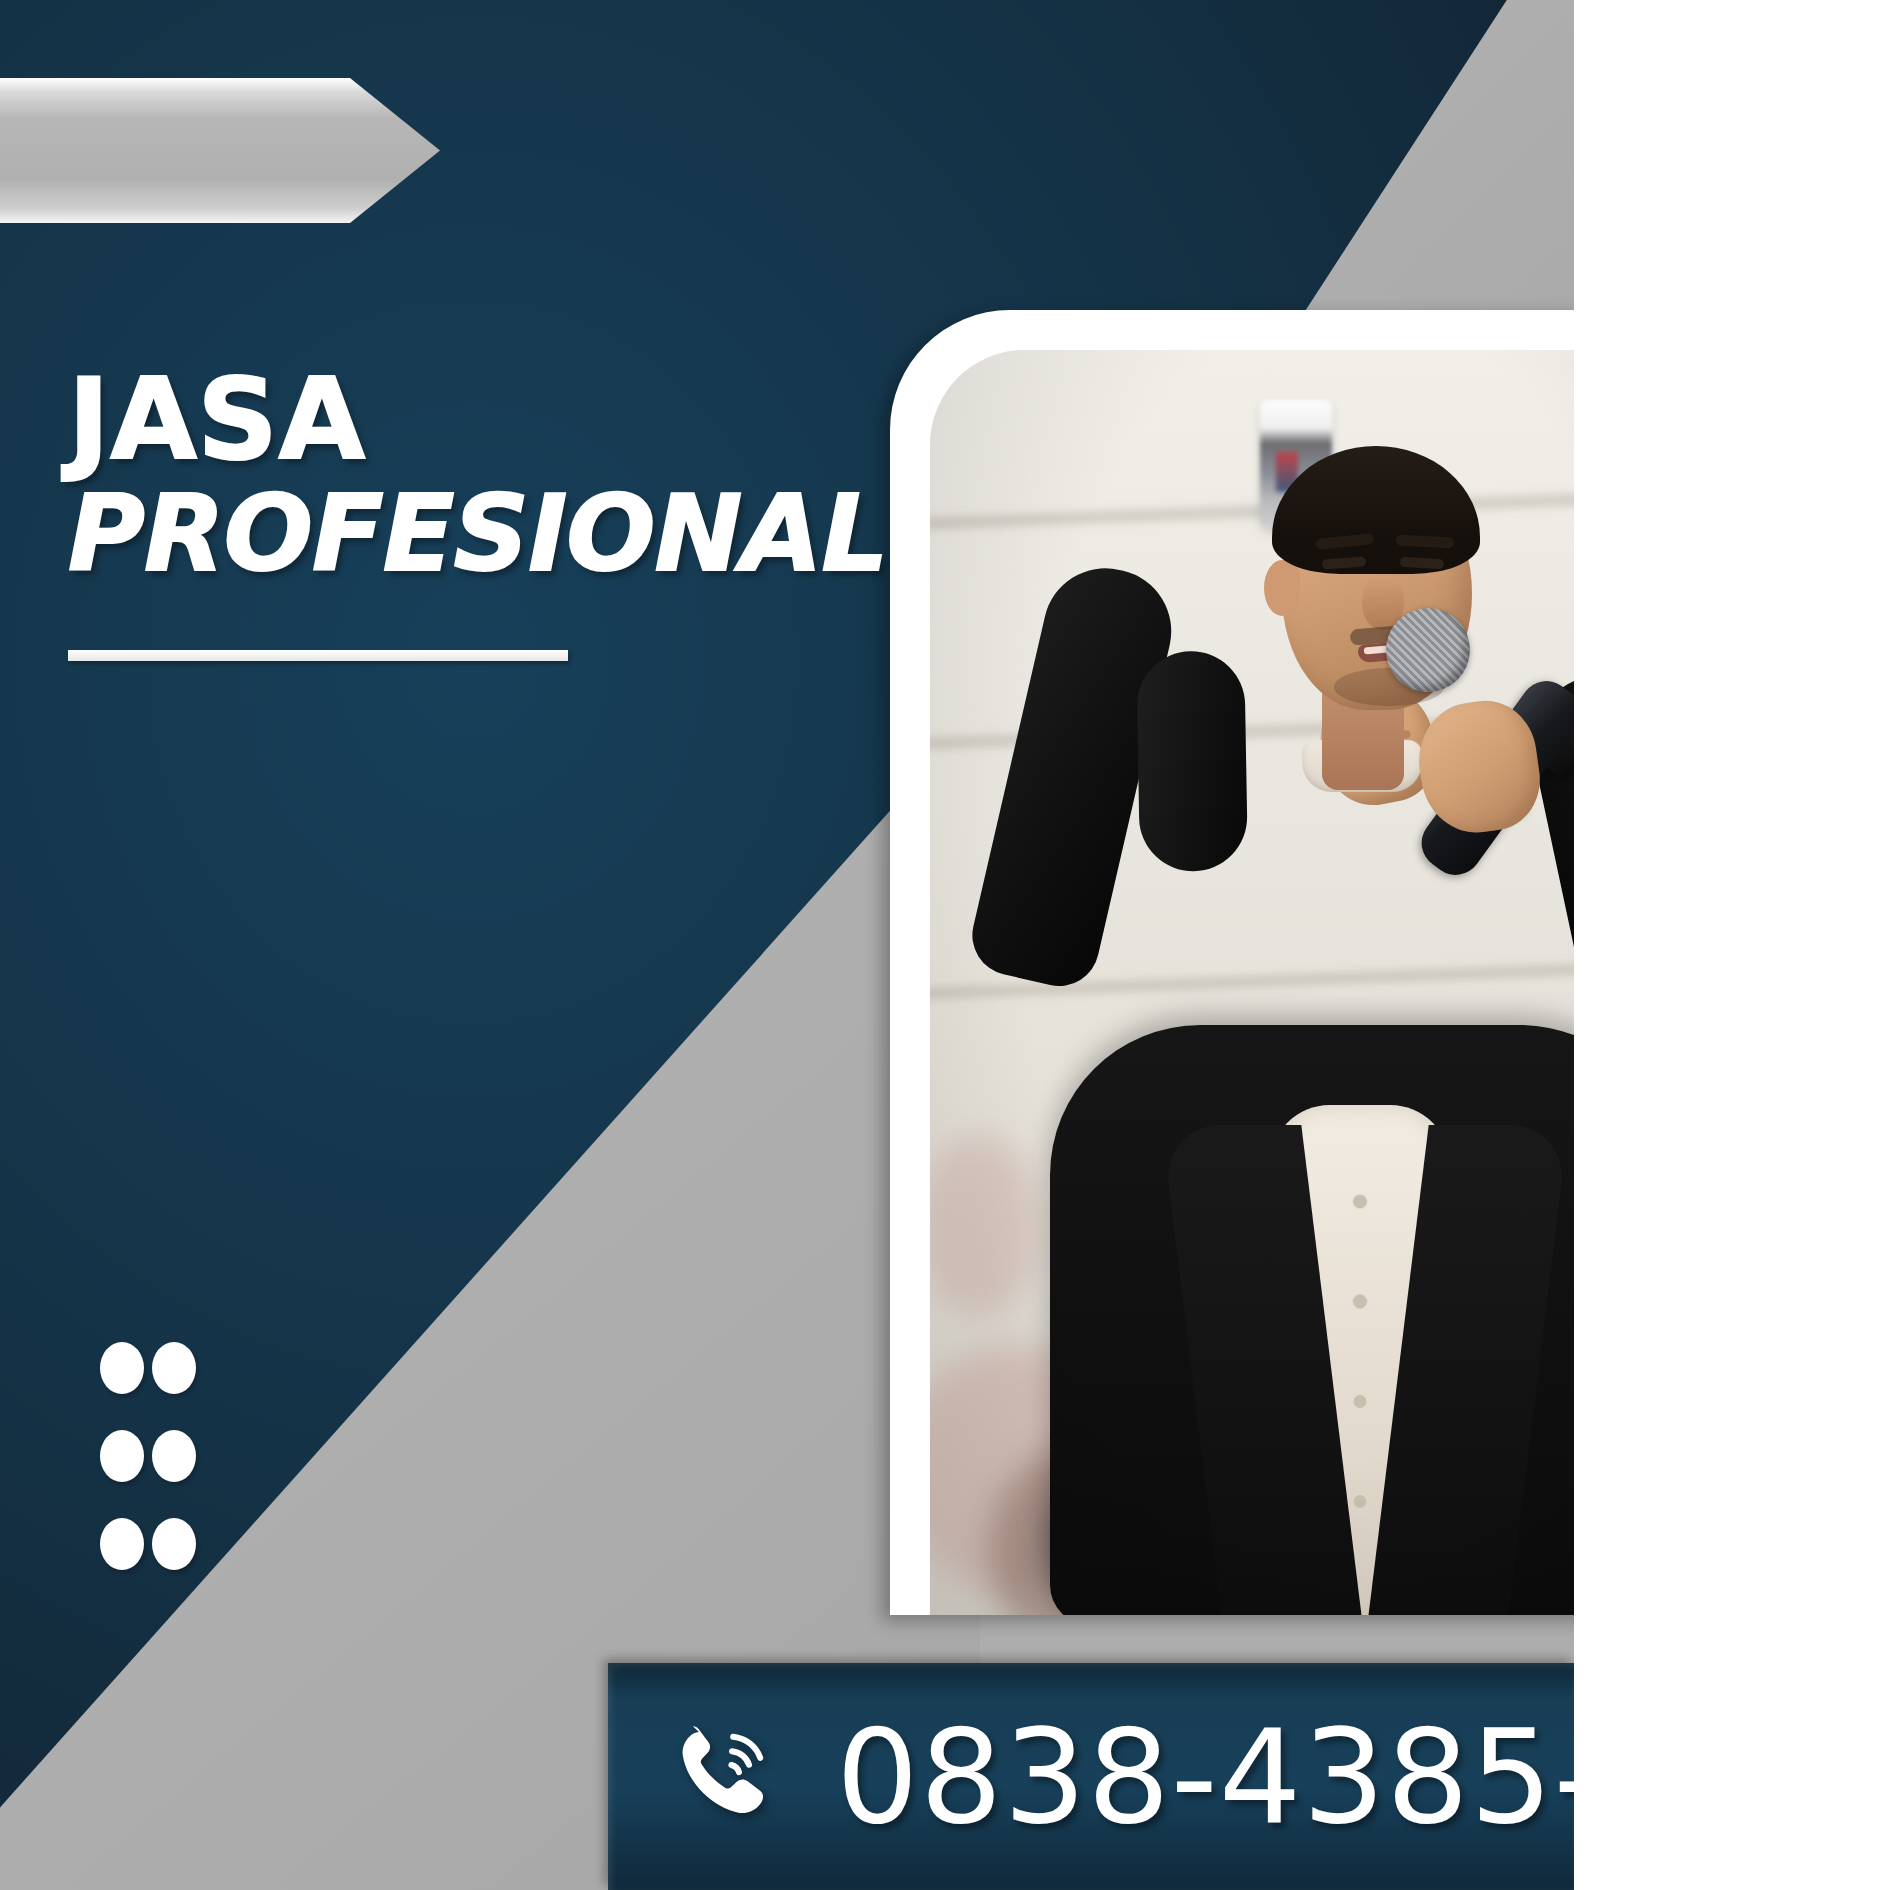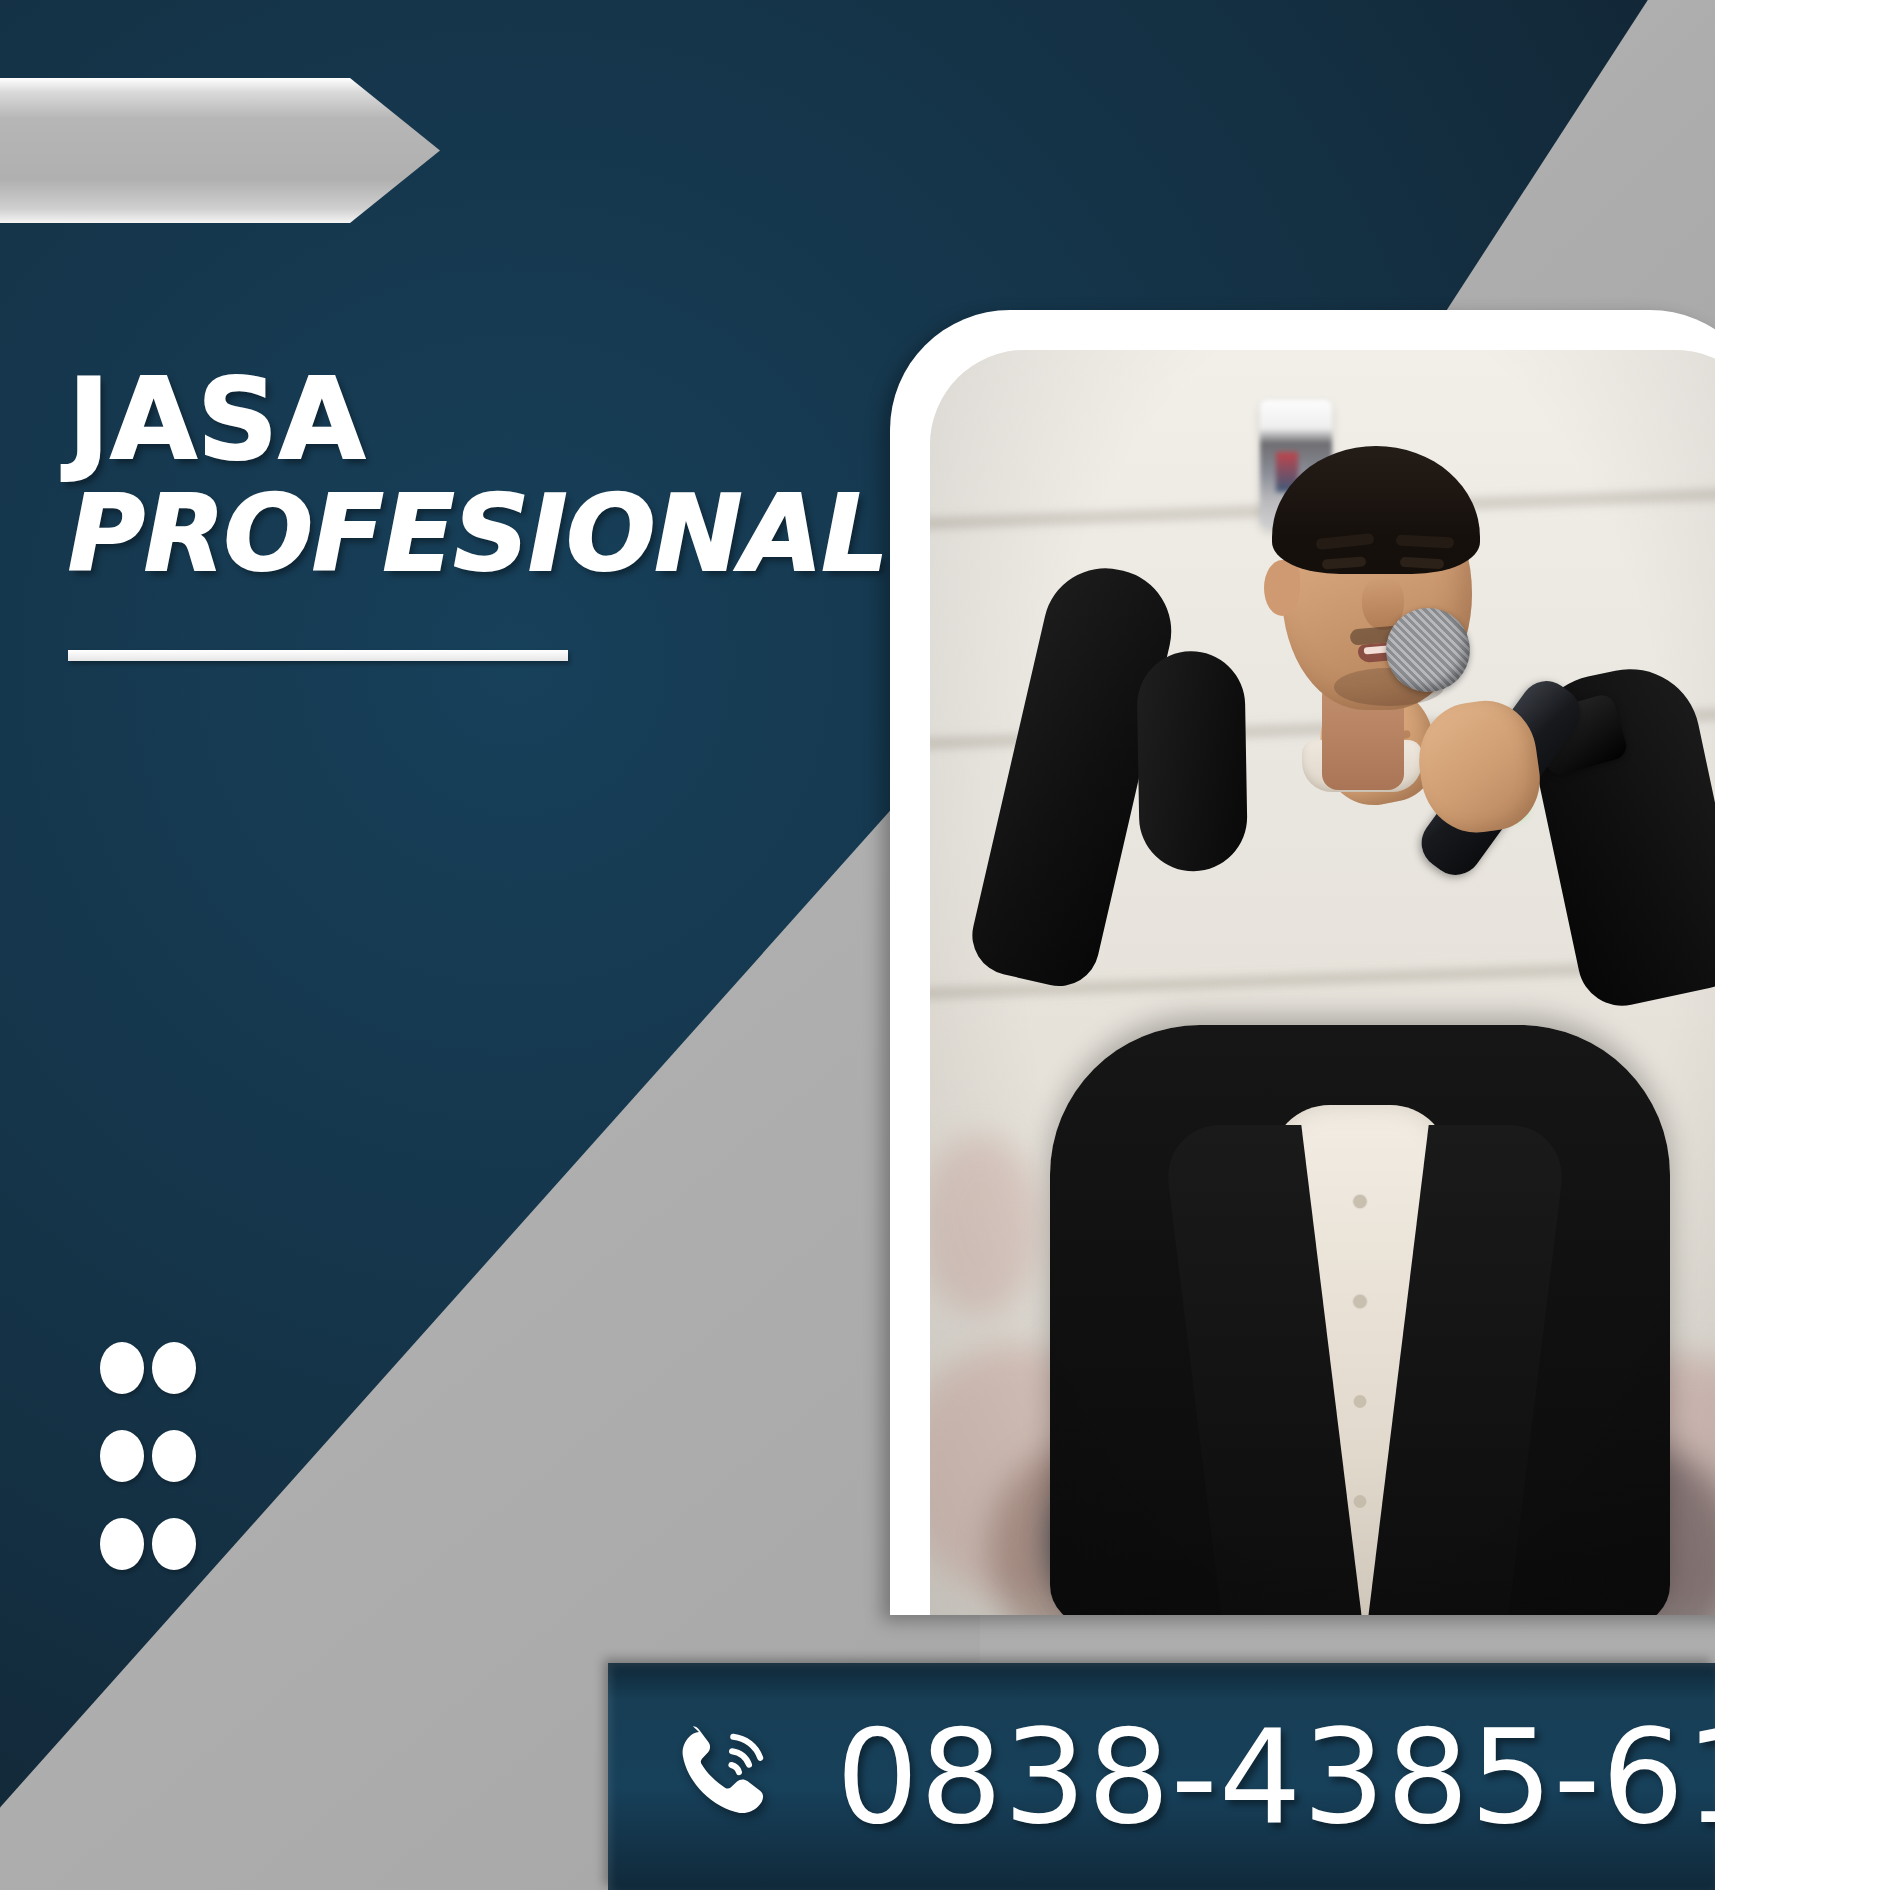--- a/index.html
+++ b/index.html
@@ -5,21 +5,21 @@
 <style>
   html, body {
     margin: 0;
     padding: 0;
     background: #ffffff;
   }
   * { box-sizing: border-box; }
 
   .poster {
     position: relative;
-    width: 1715px;
+    width: 1574px;
     height: 1890px;
     overflow: hidden;
     background: #143043;
     font-family: "Liberation Sans", "DejaVu Sans", sans-serif;
   }
 
   
   .bg-navy {
     position: absolute;
     inset: 0;

